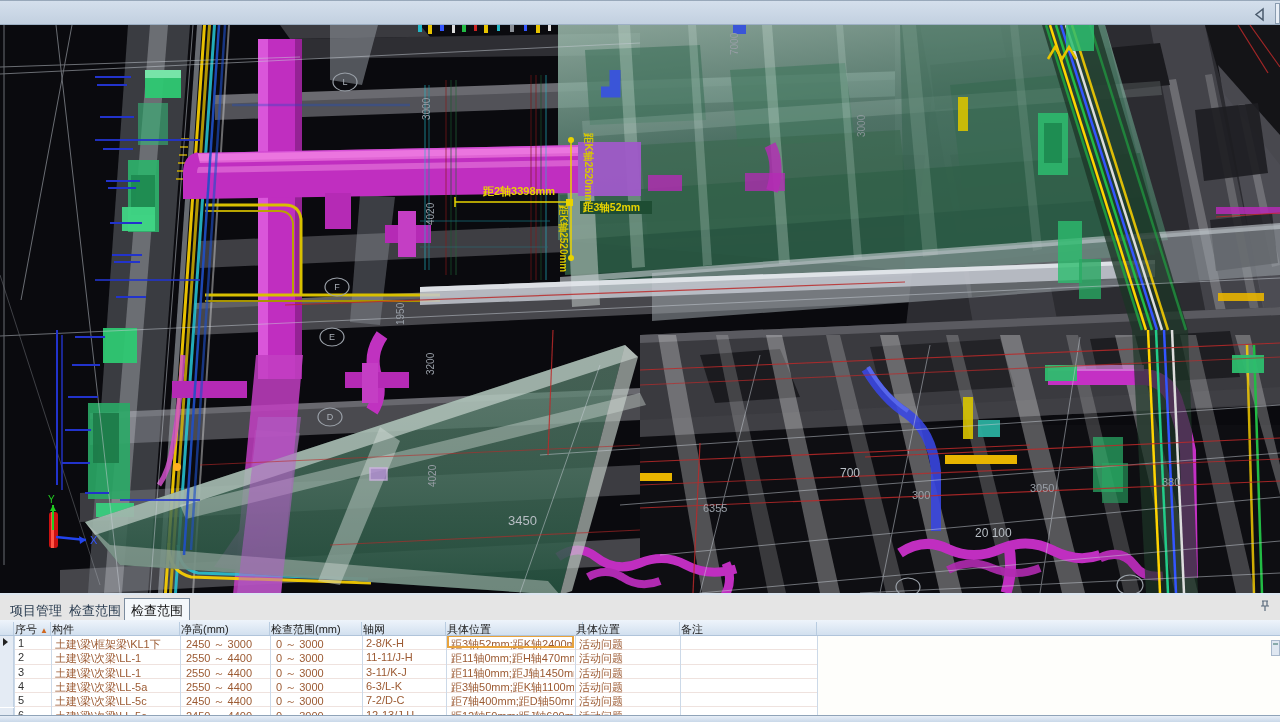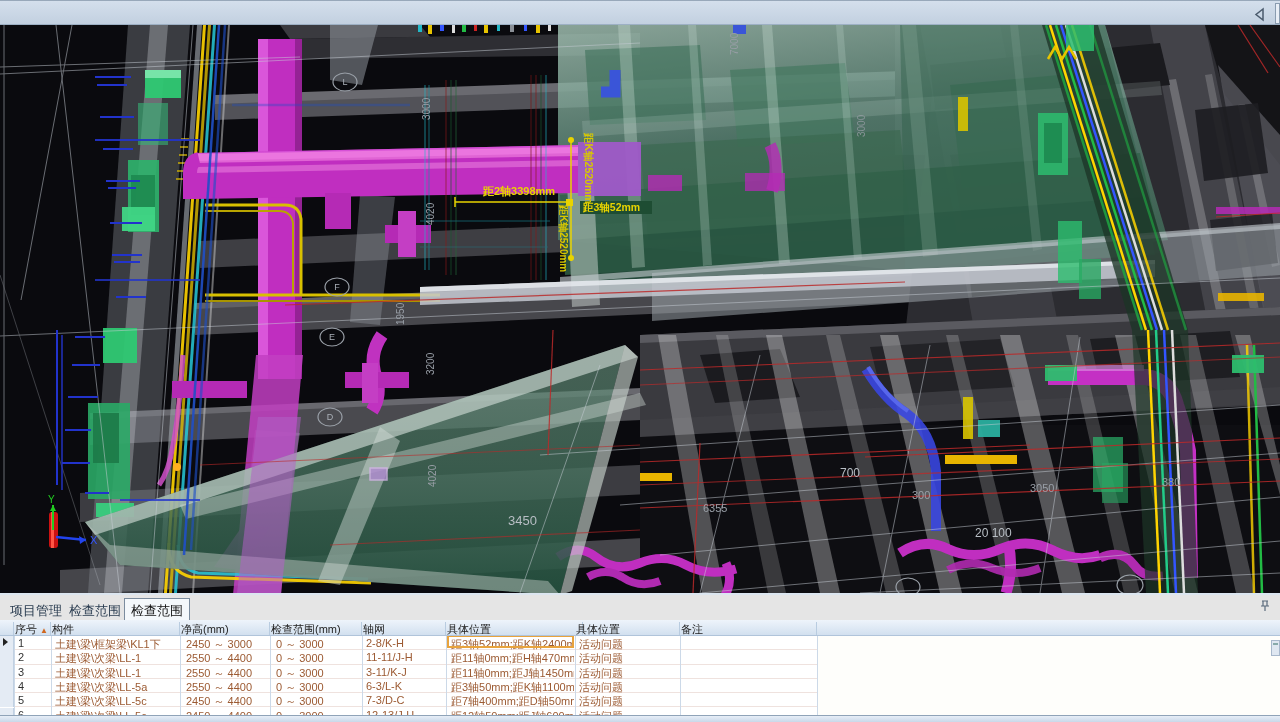--- a/index.html
+++ b/index.html
@@ -440,21 +440,21 @@
         <span class="rc" style="left:366px;color:#9c5a32;width:79px">6-3/L-K</span>
         <span class="rc" style="left:451px;color:#9c5a32;width:123px">距3轴50mm;距K轴1100mm</span>
         <span class="rc" style="left:579px;color:#9c5a32;width:100px">活动问题</span>
       </div>
       <div class="row" style="top:57.2px">
         <div class="rsel"></div>
         <span class="rc" style="left:18px;color:#333;width:30px">5</span>
         <span class="rc" style="left:55px;color:#9c5a32;width:124px">土建\梁\次梁\LL-5c</span>
         <span class="rc" style="left:186px;color:#9c5a32;width:84px">2450 ～ 4400</span>
         <span class="rc" style="left:276px;color:#9c5a32;width:86px">0 ～ 3000</span>
-        <span class="rc" style="left:366px;color:#9c5a32;width:79px">7-3/D-C</span>
+        <span class="rc" style="left:366px;color:#9c5a32;width:79px">7-2/D-C</span>
         <span class="rc" style="left:451px;color:#9c5a32;width:123px">距7轴400mm;距D轴50mm</span>
         <span class="rc" style="left:579px;color:#9c5a32;width:100px">活动问题</span>
       </div>
       <div class="row" style="top:71.5px">
         <div class="rsel"></div>
         <span class="rc" style="left:18px;color:#333;width:30px">6</span>
         <span class="rc" style="left:55px;color:#9c5a32;width:124px">土建\梁\次梁\LL-5c</span>
         <span class="rc" style="left:186px;color:#9c5a32;width:84px">2450 ～ 4400</span>
         <span class="rc" style="left:276px;color:#9c5a32;width:86px">0 ～ 3000</span>
         <span class="rc" style="left:366px;color:#9c5a32;width:79px">12-13/J-H</span>

